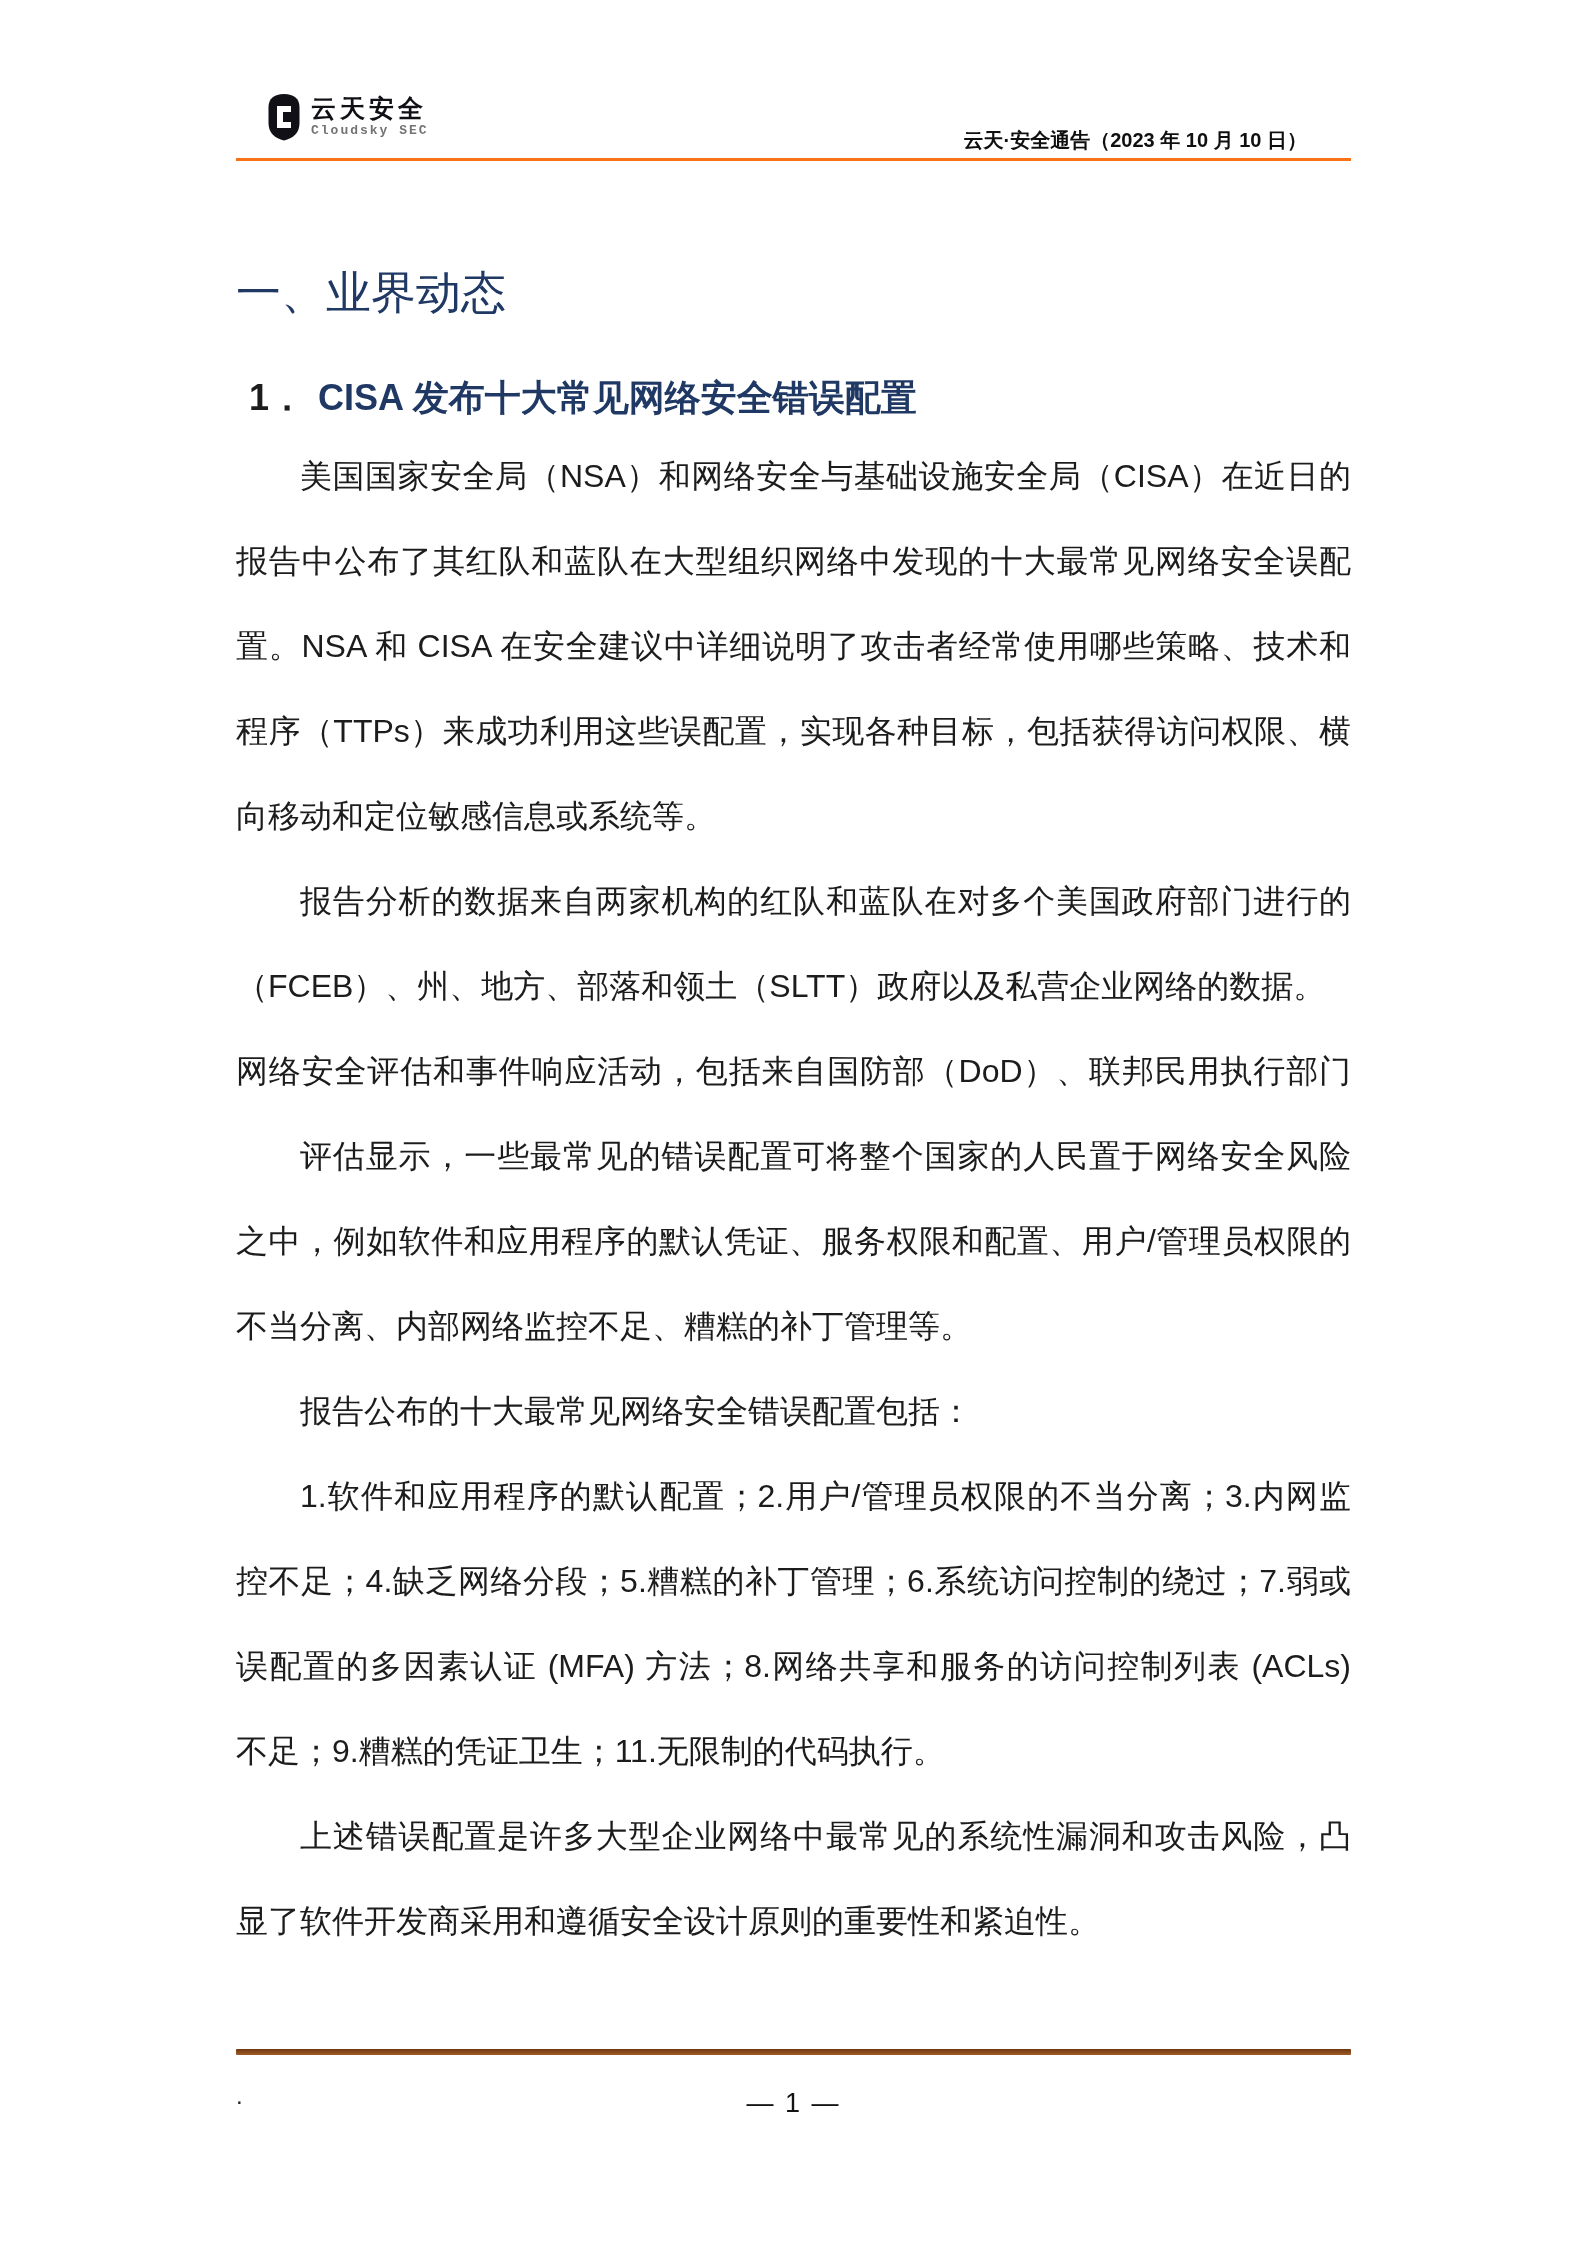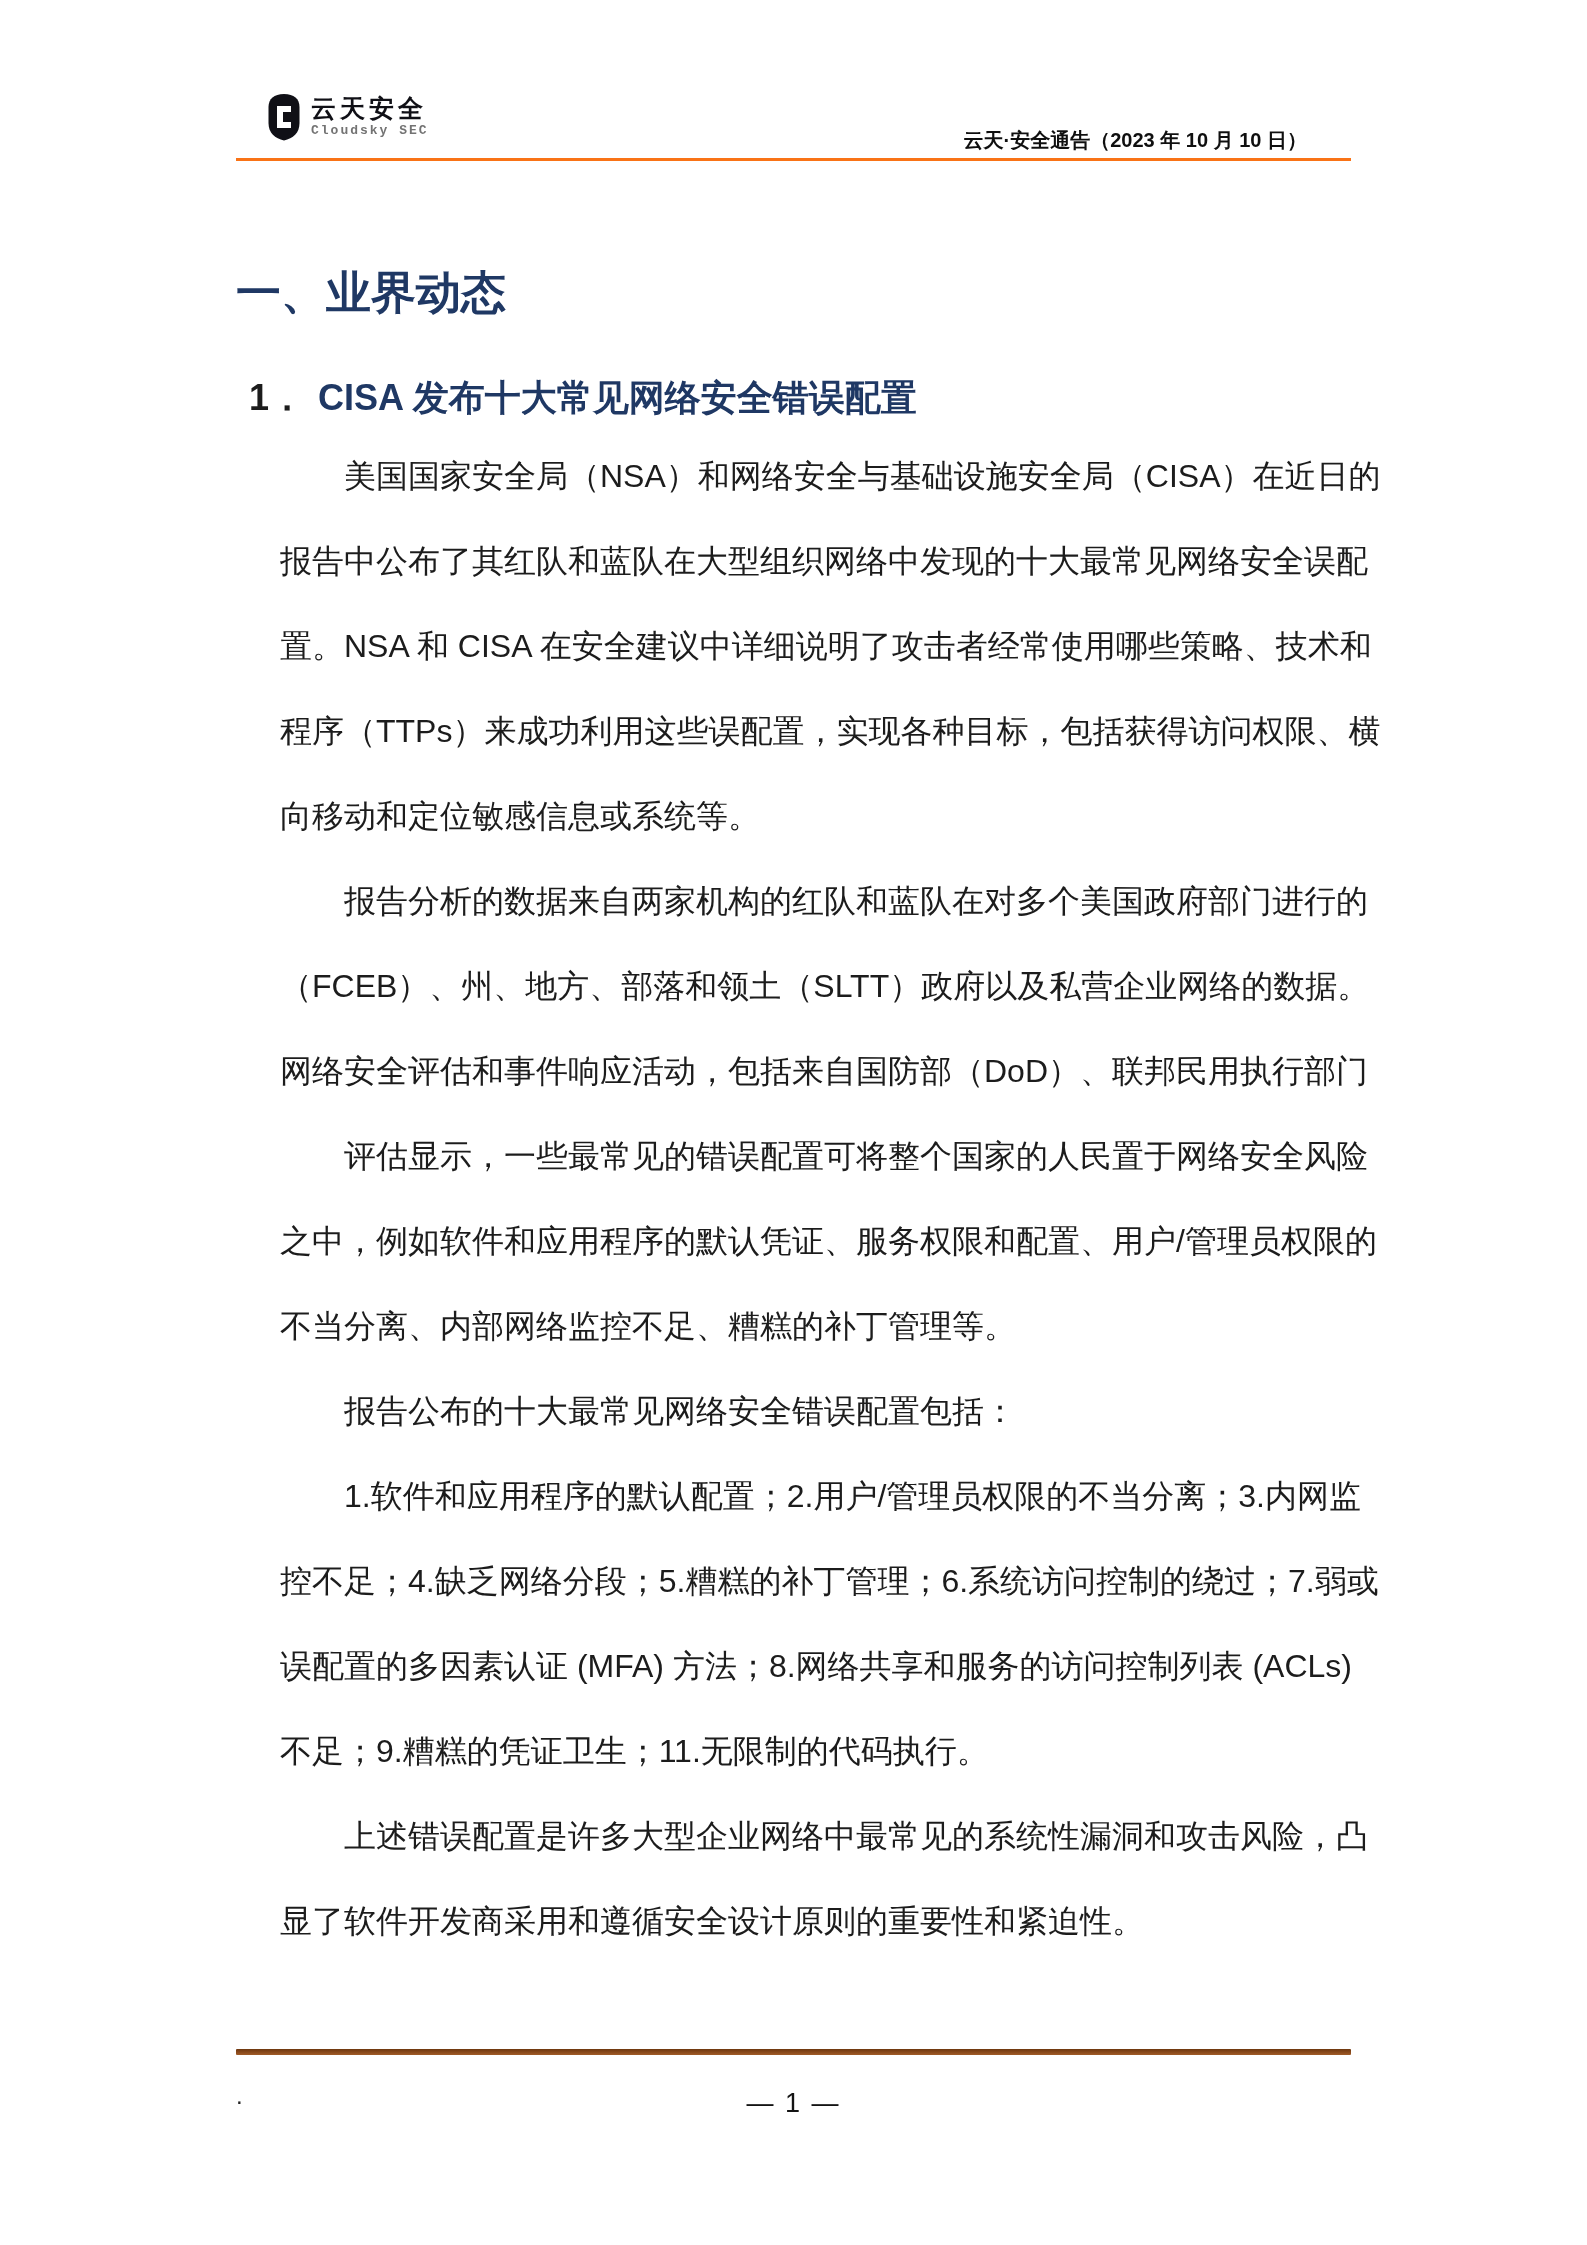--- a/index.html
+++ b/index.html
@@ -30,40 +30,40 @@
     font-family:"Liberation Mono","DejaVu Sans Mono",monospace;
   }
   .header-title {
     position:absolute; right:44px; bottom:4px;
     font-size:20px; font-weight:bold; color:#0f0f0f; white-space:nowrap;
   }
 
   
   .section-heading {
     position:absolute; left:236px; top:267px; margin:0;
-    font-size:45px; line-height:1.15; font-weight:bold;
+    font-size:45px; line-height:1.15; font-weight:normal;
     color:var(--heading,#1f3864); white-space:nowrap;
   }
   .article-heading {
     position:absolute; left:236px; top:376px; margin:0;
     font-size:36px; line-height:1.2; font-weight:bold;
     color:var(--heading,#1f3864); white-space:nowrap;text-align:center;
   }
   .article-heading .art-num {
     display:inline-block; width:82px; color:#1c1c1c;
   }
 
   
   .article-body {
     position:absolute; left:236px; top:434px; width:1115px;
     font-size:32px; color:var(--body,#1c1c1c);
   }
   .bline {
     height:85px; line-height:85px; white-space:nowrap;
-    text-align:justify; text-align-last:justify;margin-left:44px;
+    text-align:justify; text-align-last:justify;
   }
   .bline.plast { text-align-last:left; }
   .bline.indent { text-indent:2em; }
 
   
   .footer-rule {
     position:absolute; left:236px; top:2049px; width:1115px; height:6px;
     background:linear-gradient(to bottom, #6e370f 0%, var(--rule,#8a4a1c) 55%, #a05c28 100%);
     border-radius:1px;
   }

